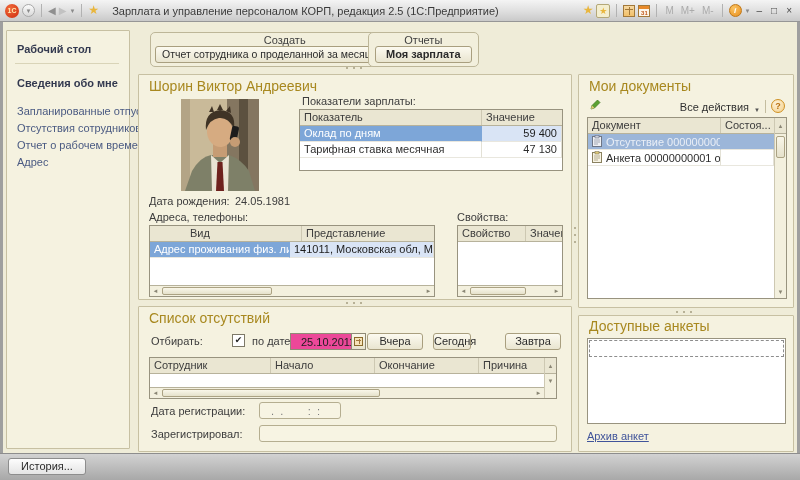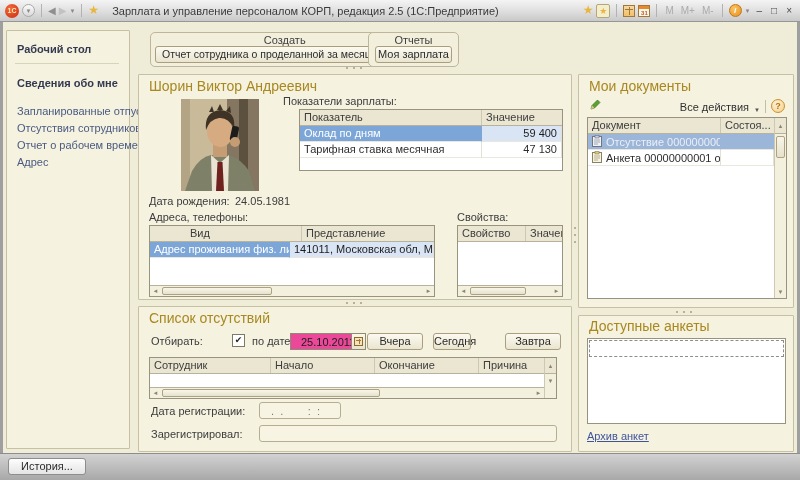--- a/index.html
+++ b/index.html
@@ -133,21 +133,21 @@
         <div class="side-link">Адрес</div>
       </div>
     </div>
 
     <div style="position:absolute;left:147px;top:10px;border:1px solid #bdb698;border-radius:5px;padding:1px 4px 3px;background:#f2efdc;">
       <div style="text-align:center;color:#3f3f3f;">Создать</div>
       <div class="btn" style="position:static;display:inline-block;padding:1px 6px;font-size:10.5px;">Отчет сотрудника о проделанной за месяц работе</div>
     </div>
     <div style="position:absolute;left:365px;top:10px;border:1px solid #bdb698;border-radius:5px;padding:1px 6px 3px;background:#f2efdc;">
       <div style="text-align:center;color:#3f3f3f;">Отчеты</div>
-      <div class="btn" style="position:static;display:inline-block;padding:1px 2px;">Моя зарплата</div>
+      <div class="btn" style="position:static;display:inline-block;padding:1px 10px;font-weight:bold;">Моя зарплата</div>
     </div>
     <div class="grip-h" style="left:343px;top:45px;">
         <i></i>
         <i></i>
         <i></i>
       </div>
 
     <div class="panel" style="left:135px;top:52px;width:434px;height:226px;">
       <div class="gold" style="left:10px;top:3px;">Шорин Виктор Андреевич</div>
 
@@ -162,21 +162,21 @@
           <path d="M36.5,63 L41.5,63 L43,92 L35,92 Z" fill="#6e211d"></path>
           <rect x="32" y="44" width="14" height="14" fill="#c69c74"></rect>
           <ellipse cx="39" cy="33" rx="13" ry="15" fill="#d6ab81" transform="rotate(-6 39 33)"></ellipse>
           <path d="M25,31 Q23,13 39,11 Q55,12 53,29 Q47,18 38,19 Q29,20 25,31 Z" fill="#3f3325"></path>
           <path d="M28,13 L31,7 L33,13 M36,11 L39,5 L42,11 M45,12 L49,7 L50,14" fill="#3f3325"></path>
           <rect x="50" y="27" width="7" height="15" rx="2" fill="#1c1c1c" transform="rotate(12 53 34)"></rect>
           <circle cx="54" cy="43" r="5" fill="#c69c74"></circle>
         </svg>
       </div>
 
-      <div class="lbl" style="left:144px;top:20px;">Показатели зарплаты:</div>
+      <div class="lbl" style="left:163px;top:20px;">Показатели зарплаты:</div>
 
       <div class="tbl" style="left:160px;top:34px;width:264px;height:62px;">
         <div class="thead">
           <div class="th" style="width:182px;">Показатель</div>
           <div class="th" style="width:80px;border-right:0;">Значение</div>
         </div>
         <div class="tr">
           <div class="td sel-main" style="width:182px;">Оклад по дням</div>
           <div class="td sel-soft num" style="width:80px;">59 400</div>
         </div>

